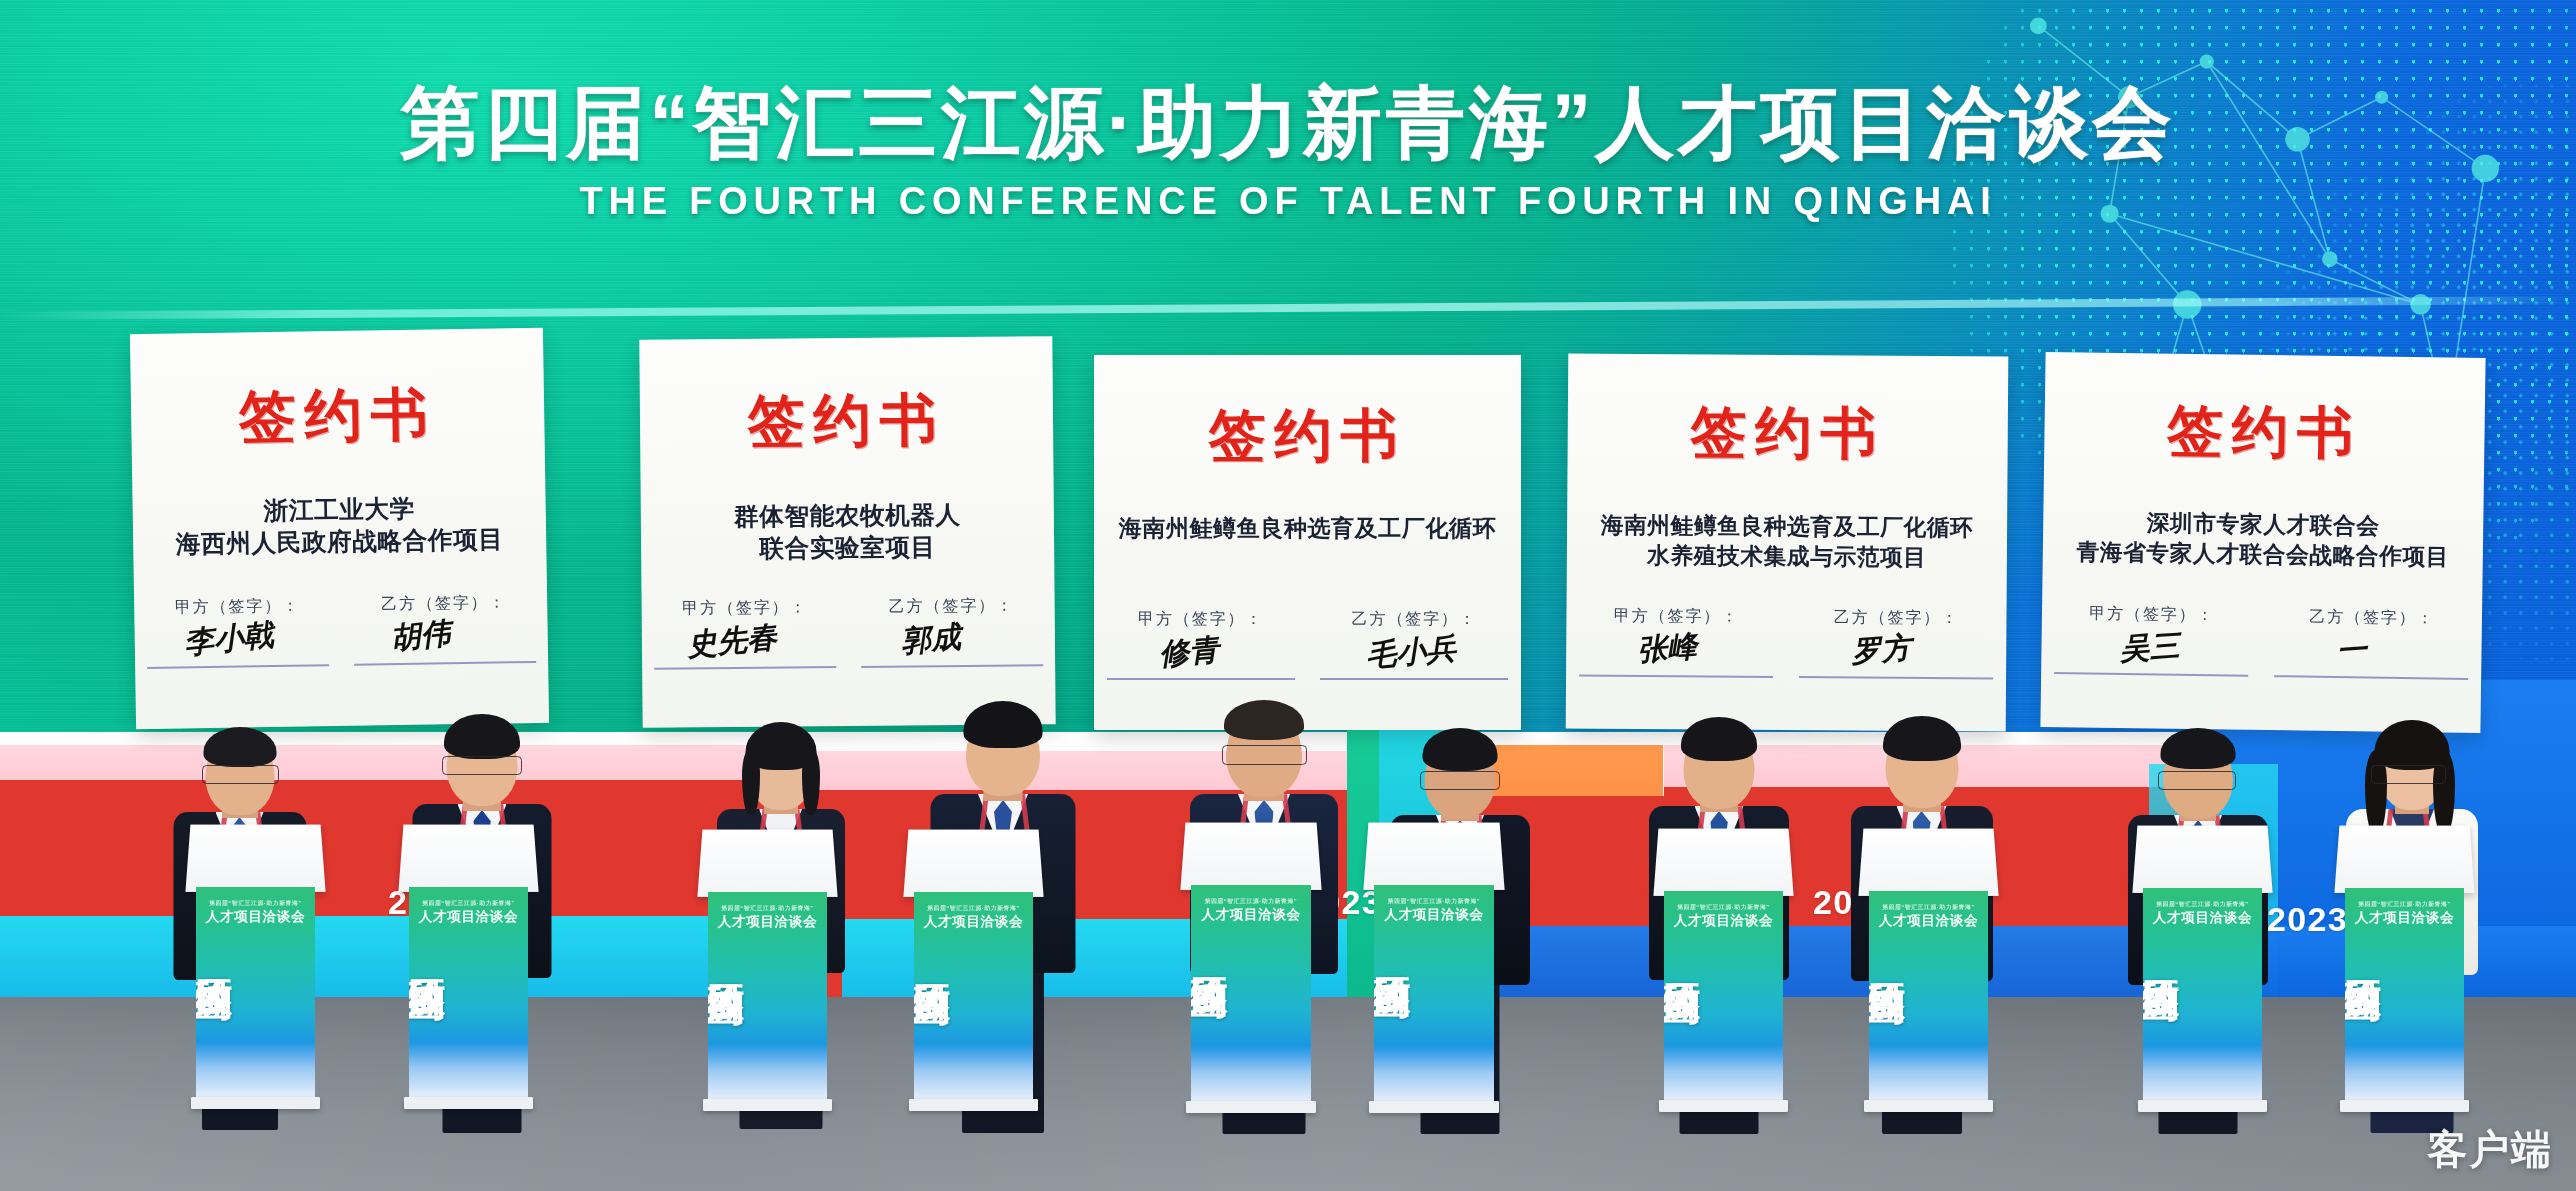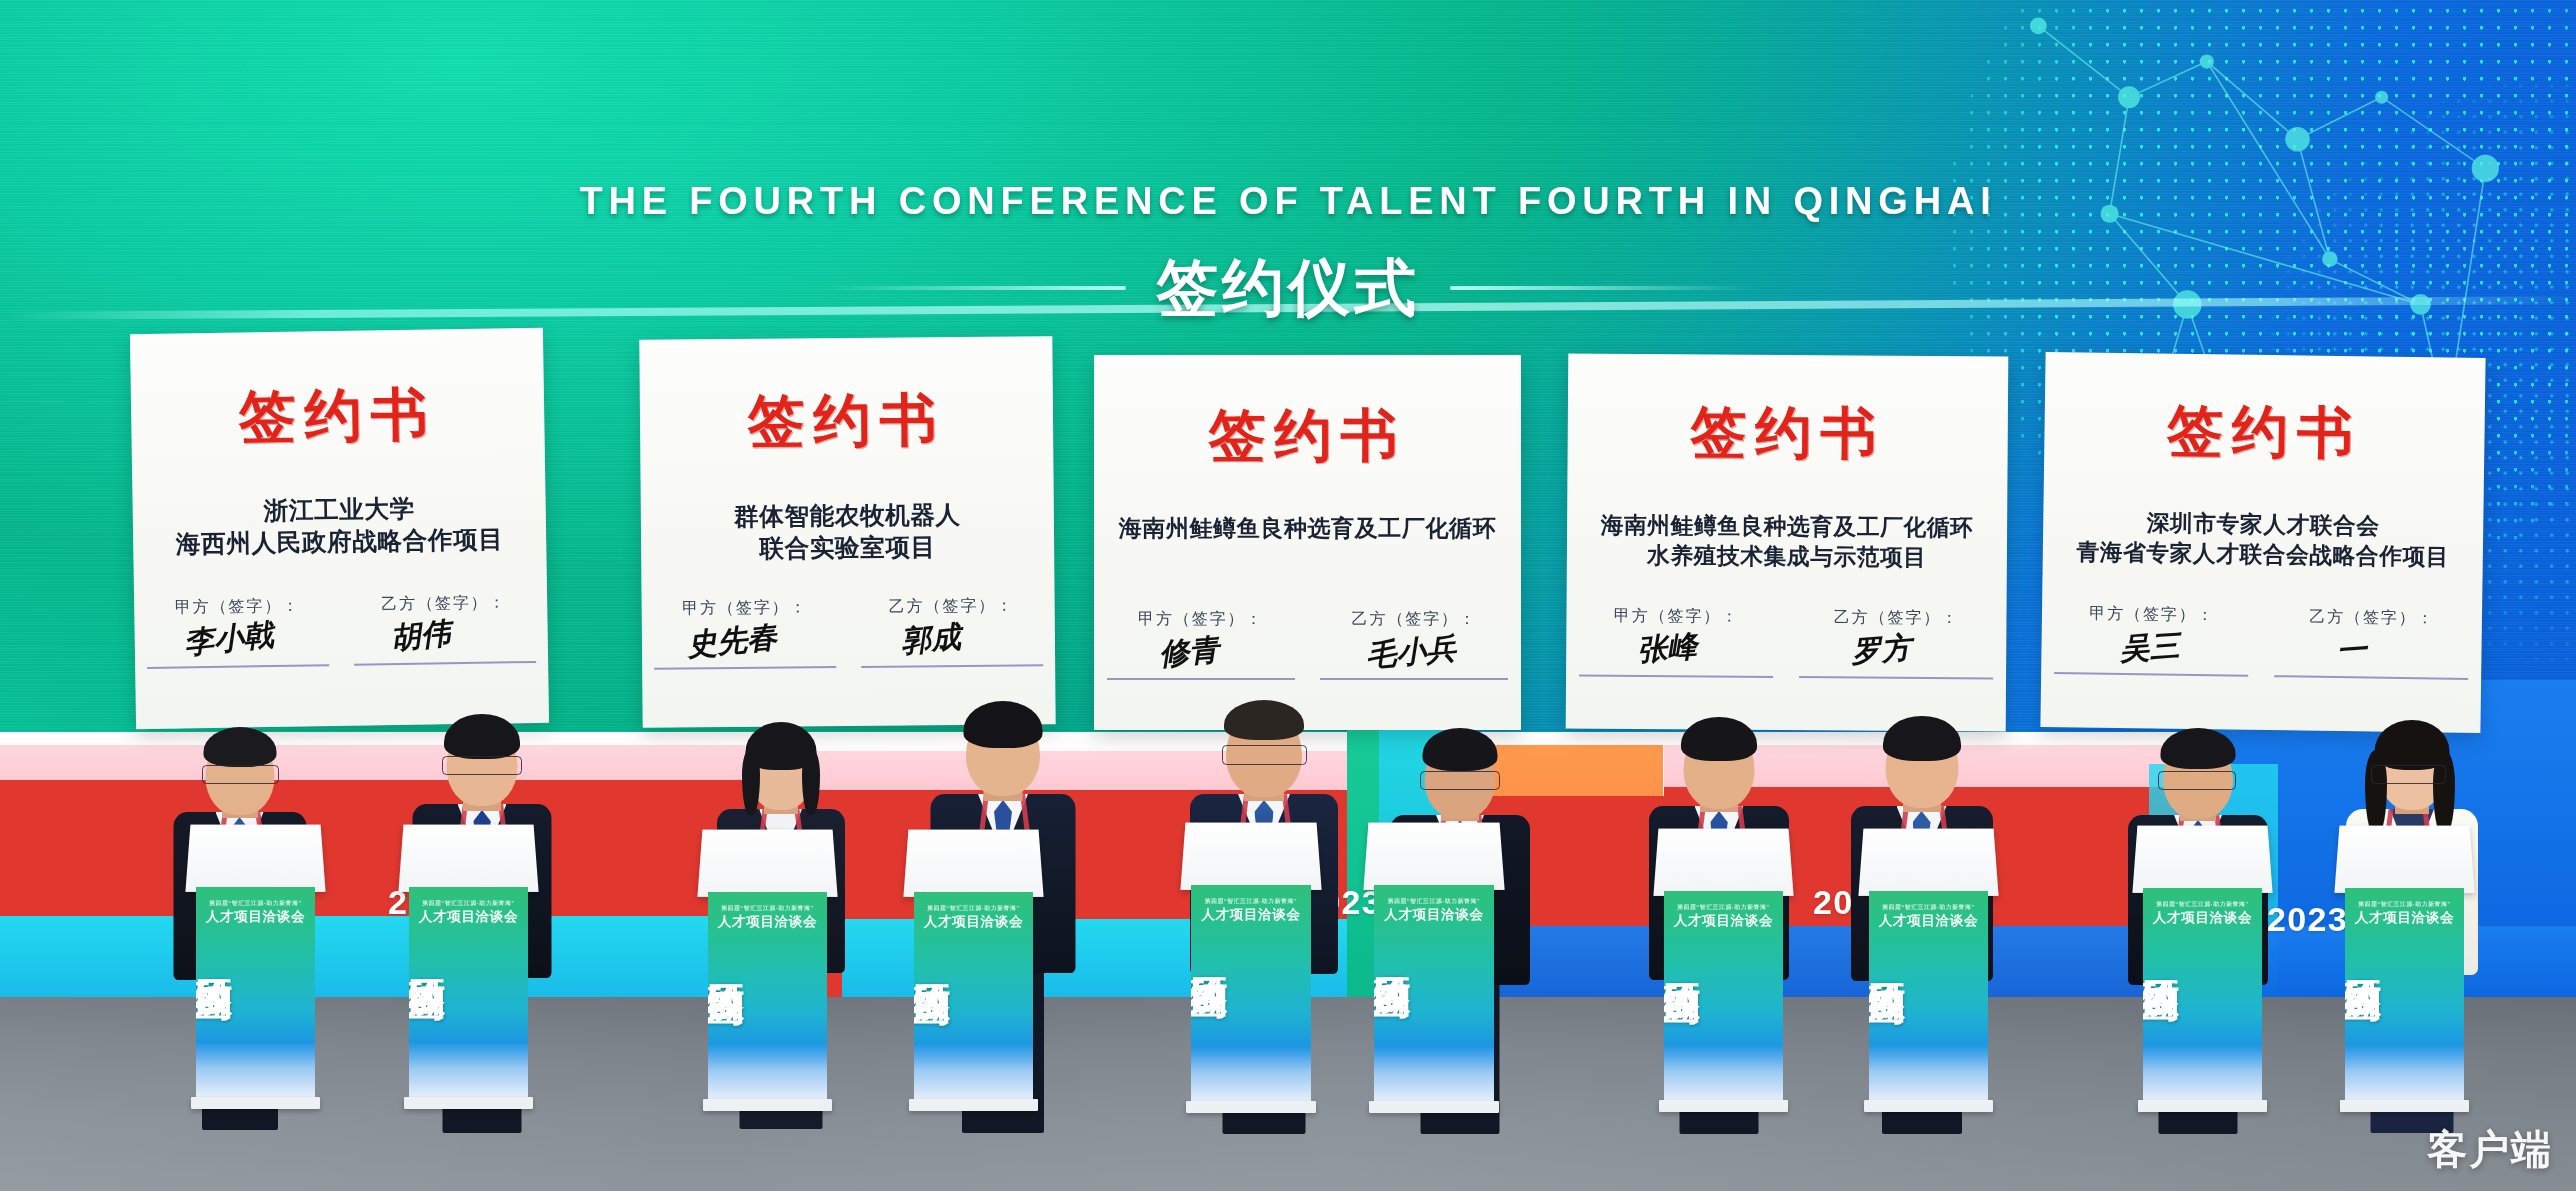--- a/index.html
+++ b/index.html
@@ -239,26 +239,22 @@
         <circle cx="660" cy="470" r="16"></circle>
       <circle cx="250" cy="640" r="18"></circle>
         <circle cx="400" cy="760" r="13"></circle>
       <circle cx="700" cy="650" r="20"></circle>
         <circle cx="620" cy="820" r="15"></circle>
     </g>
   </svg>
 
   <div class="curve-line"></div>
 
+  <div class="headline">第四届“智汇三江源·助力新青海”人才项目洽谈会</div>
   <div class="headline-en">THE FOURTH CONFERENCE OF TALENT FOURTH IN QINGHAI</div>
-  <div class="sub-wrap">
-    <div class="sub-rule"></div>
-    <div class="sub-title">签约仪式</div>
-    <div class="sub-rule r2"></div>
-  </div>
 
   <div class="lower-white" style="left:0;width:2576px;"></div>
 
   <div class="mtn-pink" style="left:0;top:745px;width:745px;height:78px;clip-path:polygon(0 62%,300 8%,700 44%,1150 4%,1150 100%,0 100%);"></div>
   <div class="mtn-red" style="left:0;top:780px;width:764px;height:214px;clip-path:polygon(0 34%,330 6%,690 56%,1180 0,1180 100%,0 100%);"></div>
   <div class="mtn-cyan" style="left:0;top:916px;width:842px;height:97px;clip-path:polygon(0 26%,1300 6%,1300 100%,0 100%);"></div>
 
   <div class="mtn-pink" style="left:745px;top:751px;width:634px;height:71px;clip-path:polygon(0 10%,420 58%,980 6%,980 100%,0 100%);"></div>
   <div class="mtn-red" style="left:745px;top:790px;width:654px;height:207px;clip-path:polygon(0 8%,430 62%,1010 2%,1010 100%,0 100%);"></div>
   <div class="mtn-cyan" style="left:842px;top:919px;width:583px;height:94px;clip-path:polygon(0 12%,900 2%,900 100%,0 100%);"></div>

